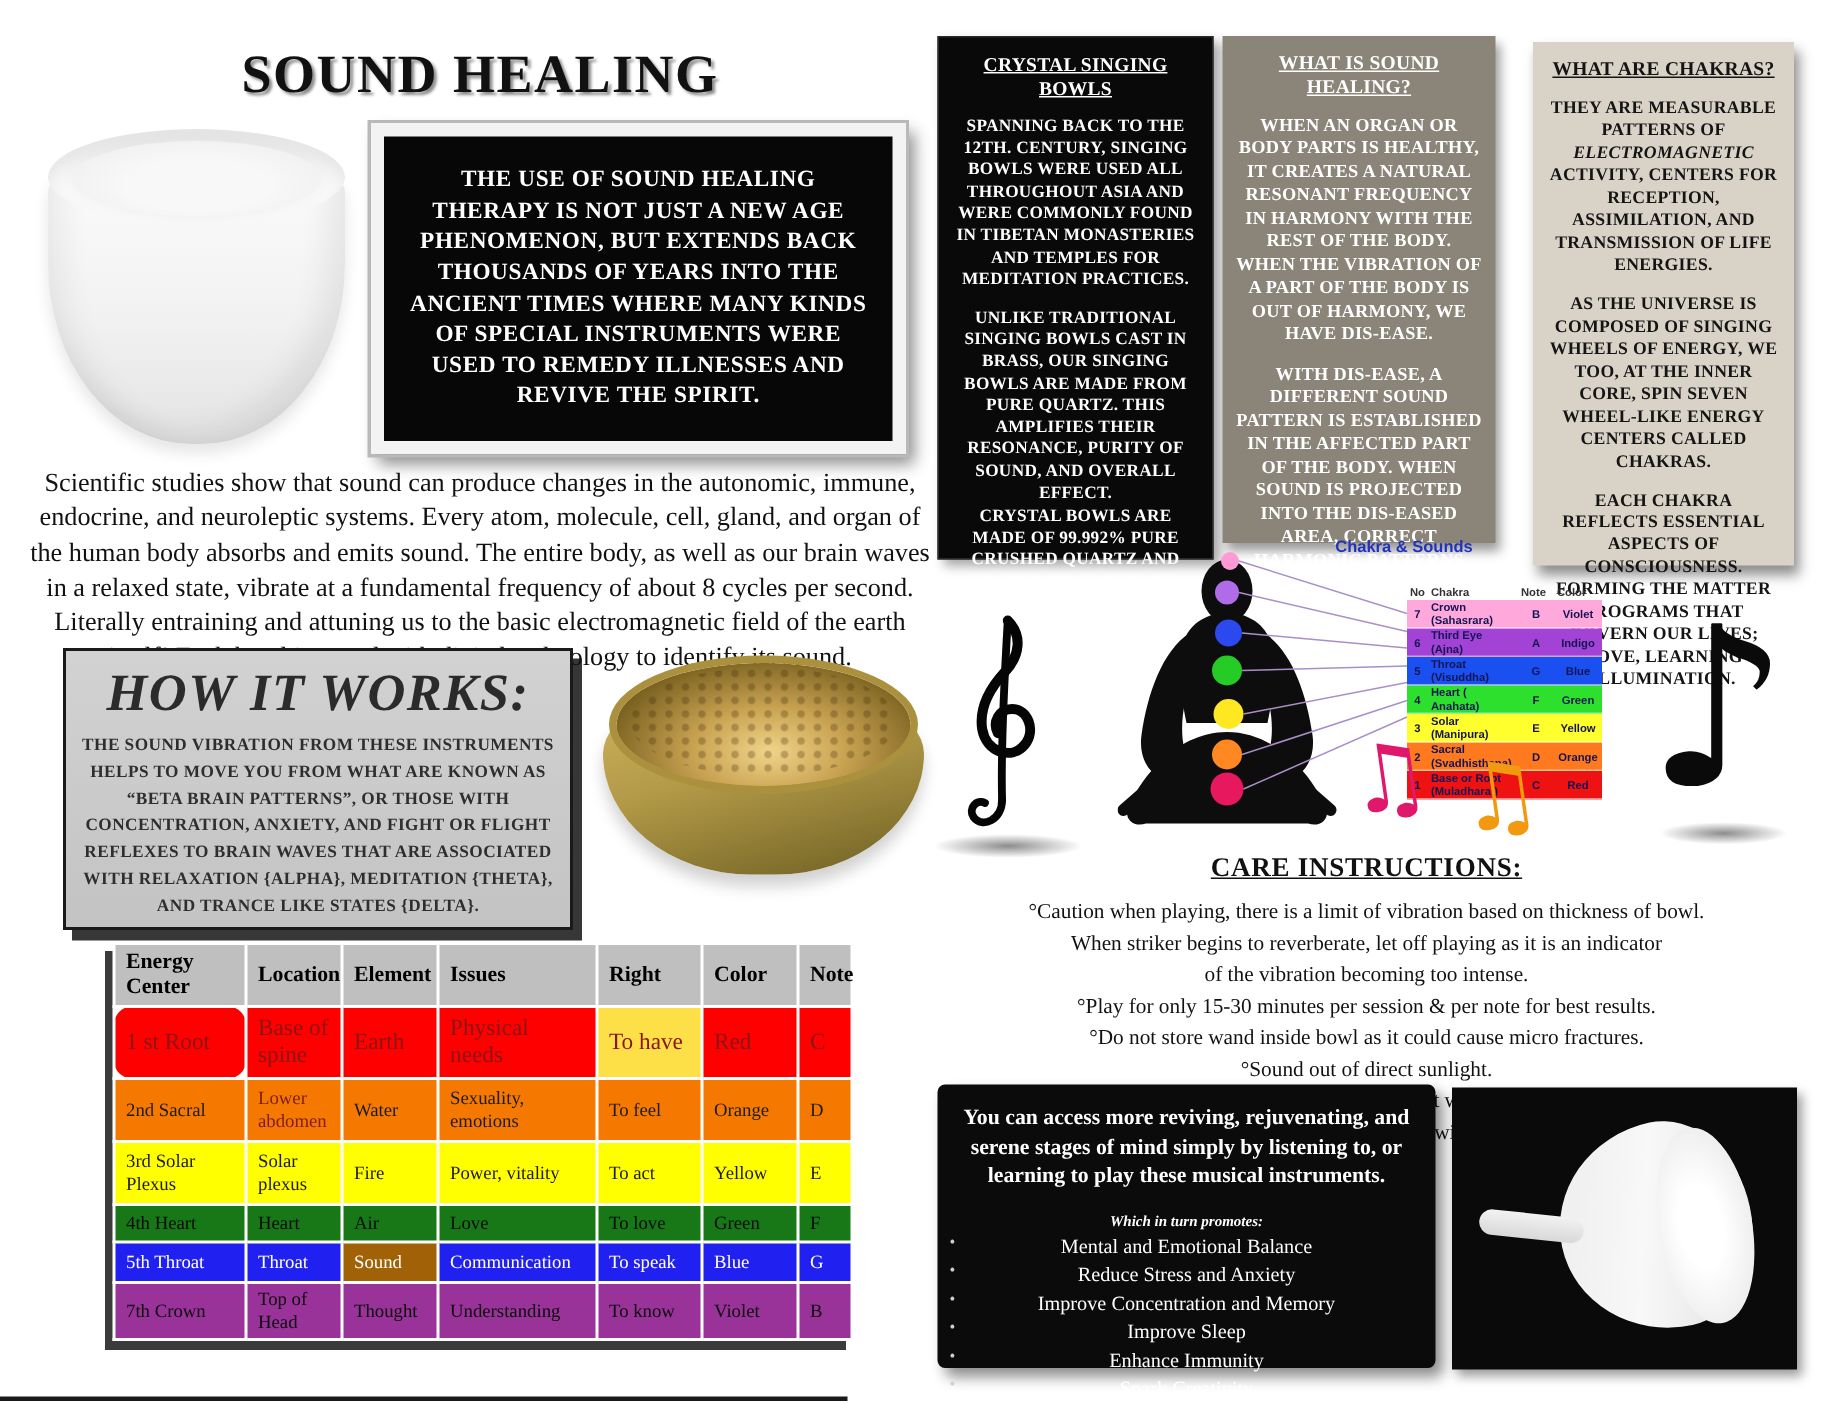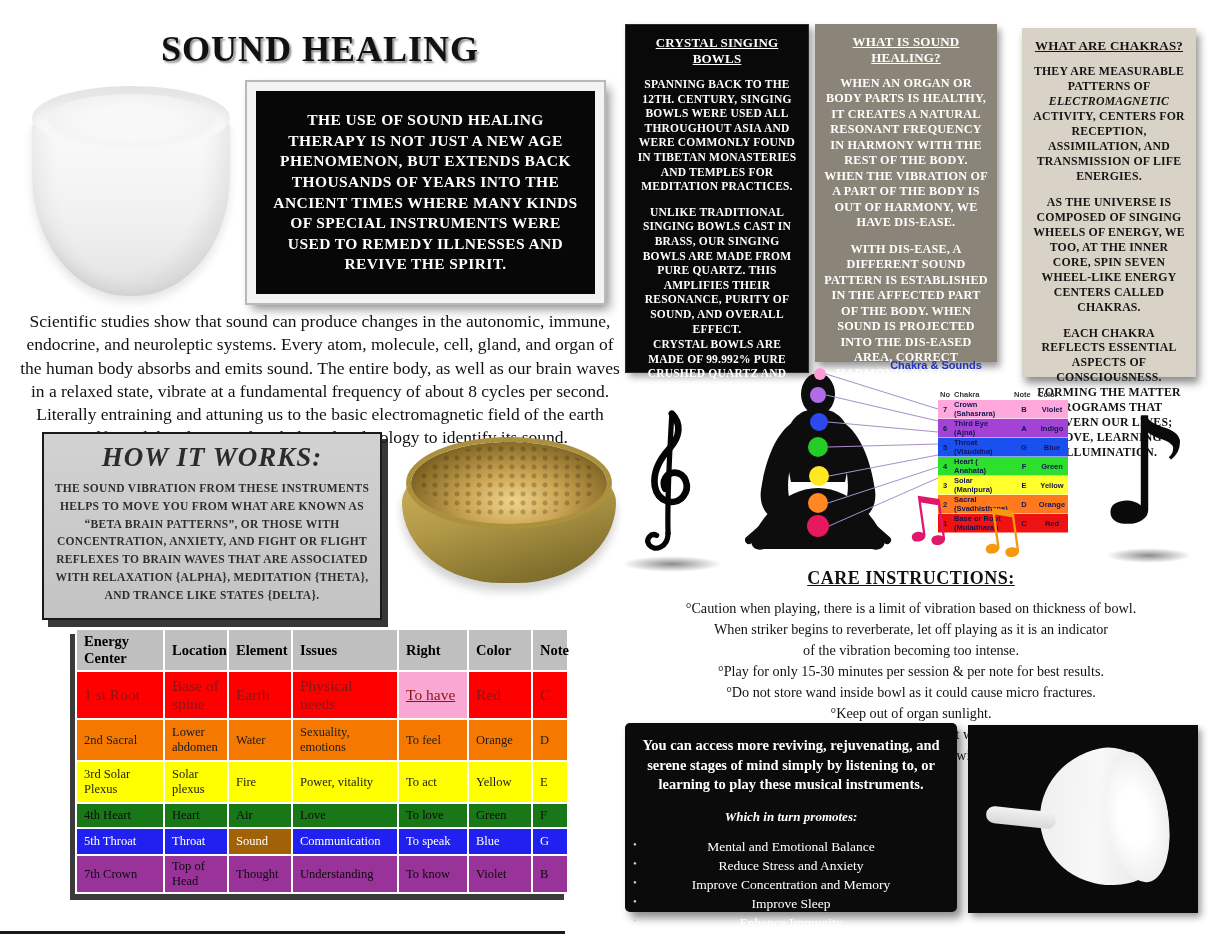--- a/index.html
+++ b/index.html
@@ -54,21 +54,21 @@
     font-size:17.5px; line-height:1.33;
   }
 
   
   #how-box {
     left:42px; top:432px; width:340px; height:188px;
     background:linear-gradient(180deg,#d2d2d2,#c3c3c3);
     border:2px solid #1a1a1a; box-shadow:6px 7px 0 rgba(20,20,20,0.85);
     text-align:center; padding:8px 10px;
   }
-  #how-box h2 { font-size:27px; font-style:italic; font-weight:bold; color:#2b2b2b; letter-spacing:1px; margin-bottom:7px;}
+  #how-box h2 { font-size:35px; font-style:italic; font-weight:bold; color:#2b2b2b; letter-spacing:1px; margin-bottom:7px;}
   #how-box .txt { font-size:11.5px; font-weight:bold; color:#2e2e2e; line-height:1.55; letter-spacing:0.3px; }
 
   
   #gold-bowl { left:402px; top:437px; width:214px; height:146px; }
   #gold-bowl .body {
     position:absolute; top:16px; width:214px; height:130px;
     background:linear-gradient(165deg,#cfb35e 5%,#b39a48 45%,#8d7a33 75%,#6e5e24 100%);
     border-radius:50% 50% 46% 46% / 38% 38% 62% 62%;
     box-shadow:0 8px 10px rgba(0,0,0,0.18);
   }
@@ -133,21 +133,21 @@
   #care h3 { font-size:18px; font-weight:bold; text-decoration:underline; letter-spacing:0.5px; margin-bottom:9px; }
   #care .line { font-size:14.2px; line-height:1.48; }
 
   
   #benefits-box {
     left:625px; top:723px; width:332px; height:189px; background:#0b0b0b; color:#fff;
     border-radius:5px; box-shadow:5px 6px 9px rgba(0,0,0,0.45); padding:13px 16px 10px;
     text-align:center;
   }
   #benefits-box .intro { font-size:14.5px; font-weight:bold; line-height:1.35; margin-bottom:14px; }
-  #benefits-box .promotes { font-size:13px; font-weight:bold; font-style:italic; margin-bottom:12px; }
+  #benefits-box .promotes { font-size:10px; font-weight:bold; font-style:italic; margin-bottom:1px; }
   #benefits-box ul { list-style:none; }
   #benefits-box li { position:relative; font-size:13.5px; line-height:1.42; }
   #benefits-box li .blt { position:absolute; left:-8px; top:0; font-size:11px; color:#cfcfcf; }
 
   
   #handle-bowl { left:968px; top:725px; width:230px; height:188px; background:#0a0a0a; box-shadow:3px 4px 7px rgba(0,0,0,0.4); overflow:hidden; }
   #handle-bowl .cup {
     position:absolute; left:72px; top:24px; width:128px; height:138px; transform:rotate(-12deg);
     background:linear-gradient(105deg,#ececec 0%,#f8f8f8 45%,#dedede 100%);
     border-radius:58% 42% 42% 58% / 50% 50% 50% 50%;
@@ -211,31 +211,31 @@
           <th style="background: rgb(191, 191, 191);">Location</th>
           <th style="background: rgb(191, 191, 191);">Element</th>
           <th style="background: rgb(191, 191, 191);">Issues</th>
           <th style="background: rgb(191, 191, 191);">Right</th>
           <th style="background: rgb(191, 191, 191);">Color</th>
           <th style="background: rgb(191, 191, 191);">Note</th>
         </tr>
       </thead>
     <tbody>
         <tr>
-          <td style="background: rgb(254, 0, 0); color: rgb(139, 21, 21);">1 st Root</td>
+          <td style="background: rgb(254, 0, 0); color: rgb(139, 21, 21); border-radius: 12px;">1 st Root</td>
           <td style="background: rgb(254, 0, 0); color: rgb(139, 21, 21);">Base of spine</td>
           <td style="background: rgb(254, 0, 0); color: rgb(139, 21, 21);">Earth</td>
           <td style="background: rgb(254, 0, 0); color: rgb(139, 21, 21);">Physical needs</td>
-          <td style="background: #f9a8d4; color: rgb(139, 21, 21); text-decoration: underline;">To have</td>
+          <td style="background: #fde047; color: rgb(139, 21, 21);">To have</td>
           <td style="background: rgb(254, 0, 0); color: rgb(139, 21, 21);">Red</td>
           <td style="background: rgb(254, 0, 0); color: rgb(139, 21, 21);">C</td>
         </tr>
         <tr>
           <td style="background: rgb(245, 121, 0); color: rgb(28, 28, 28);">2nd Sacral</td>
-          <td style="background: rgb(245, 121, 0); color: #0f172a;">Lower abdomen</td>
+          <td style="background: rgb(245, 121, 0); color: #7f1d1d;">Lower abdomen</td>
           <td style="background: rgb(245, 121, 0); color: rgb(28, 28, 28);">Water</td>
           <td style="background: rgb(245, 121, 0); color: rgb(28, 28, 28);">Sexuality, emotions</td>
           <td style="background: rgb(245, 121, 0); color: rgb(28, 28, 28);">To feel</td>
           <td style="background: rgb(245, 121, 0); color: rgb(28, 28, 28);">Orange</td>
           <td style="background: rgb(245, 121, 0); color: rgb(28, 28, 28);">D</td>
         </tr>
         <tr>
           <td style="background: rgb(255, 255, 0); color: rgb(28, 28, 28);">3rd Solar Plexus</td>
           <td style="background: rgb(255, 255, 0); color: rgb(28, 28, 28);">Solar plexus</td>
           <td style="background: rgb(255, 255, 0); color: rgb(28, 28, 28);">Fire</td>
@@ -404,21 +404,21 @@
   <div id="note-orange" class="abs small-note" style="color: rgb(242, 153, 15);">♫</div>
 
   <div id="care" class="abs">
     <h3>CARE INSTRUCTIONS:</h3>
     <div>
         <div class="line">°Caution when playing, there is a limit of vibration based on thickness of bowl.</div>
         <div class="line">When striker begins to reverberate, let off playing as it is an indicator</div>
         <div class="line">of the vibration becoming too intense.</div>
         <div class="line">°Play for only 15-30 minutes per session &amp; per note for best results.</div>
         <div class="line">°Do not store wand inside bowl as it could cause micro fractures.</div>
-        <div class="line">°Keep out of organ sunlight.</div>
+        <div class="line">°Sound out of direct sunlight.</div>
         <div class="line">°If needed, bowls can be washed out with soap &amp; water.</div>
         <div class="line">°Do not place directly on hard surfaces without the rubber ring.</div>
       </div>
   </div>
 
   <div id="benefits-box" class="abs">
     <div class="intro">You can access more reviving, rejuvenating, and serene stages of mind simply by listening to, or learning to play these musical instruments.</div>
     <div class="promotes">Which in turn promotes:</div>
     <ul>
         <li><span class="blt">•</span><span>Mental and Emotional Balance</span></li>

